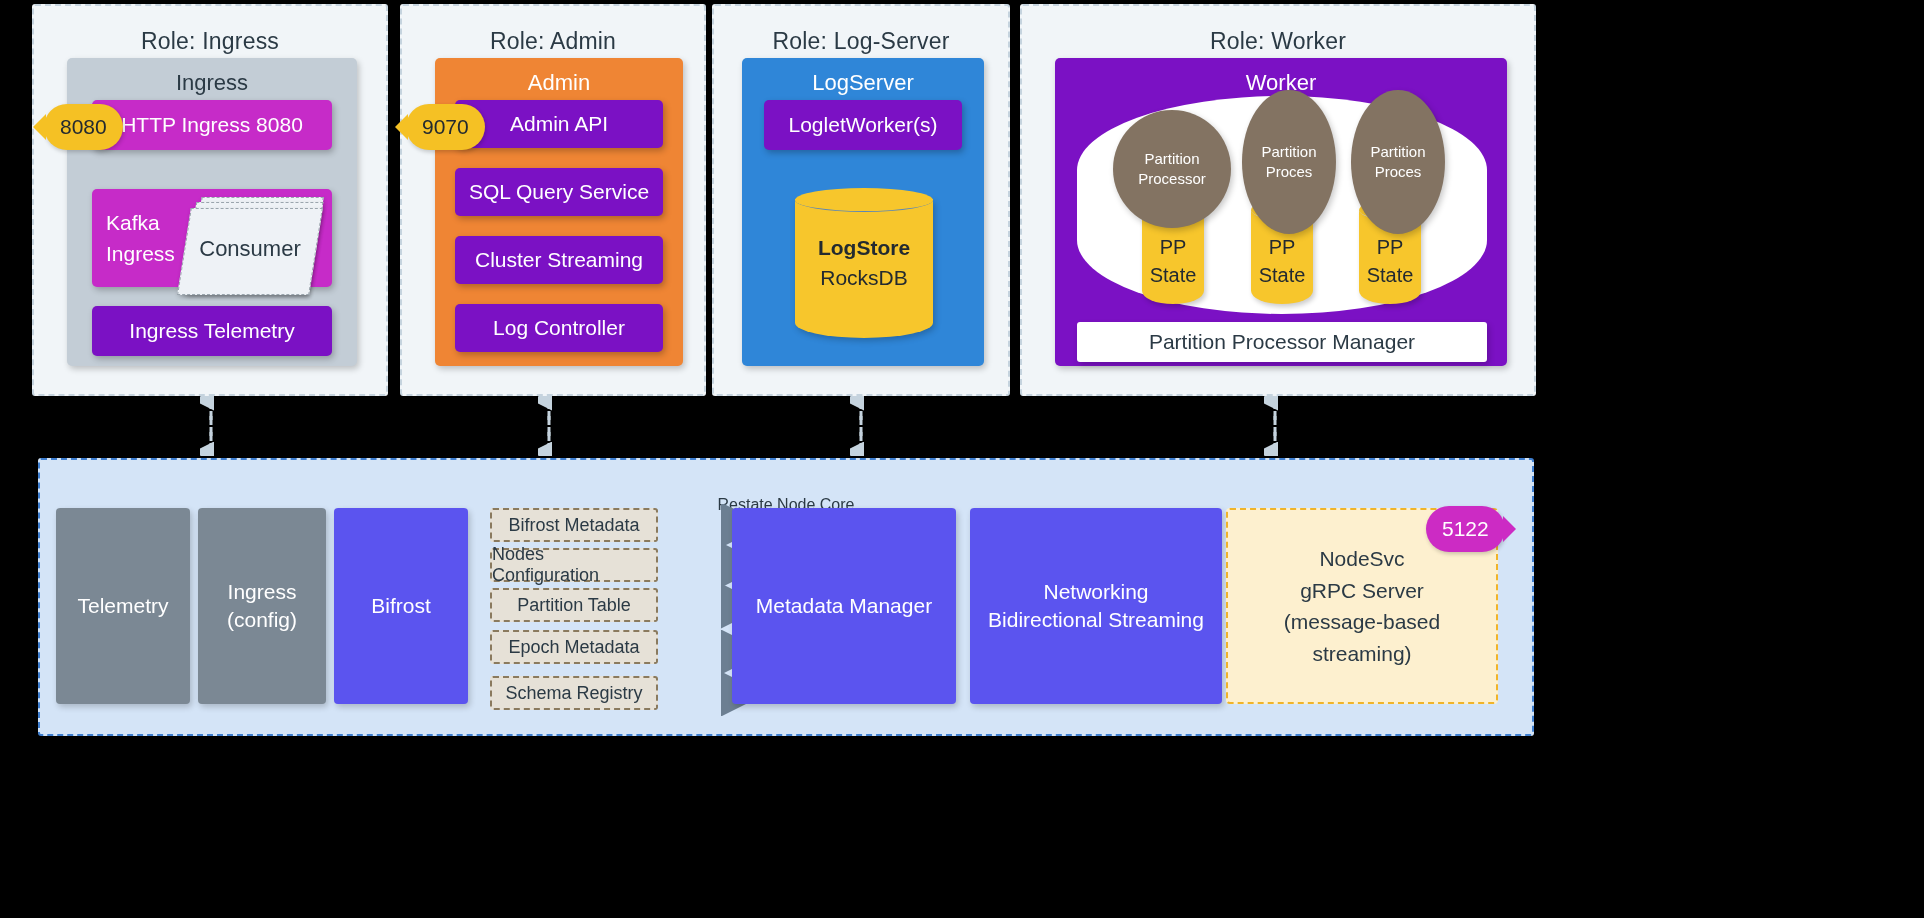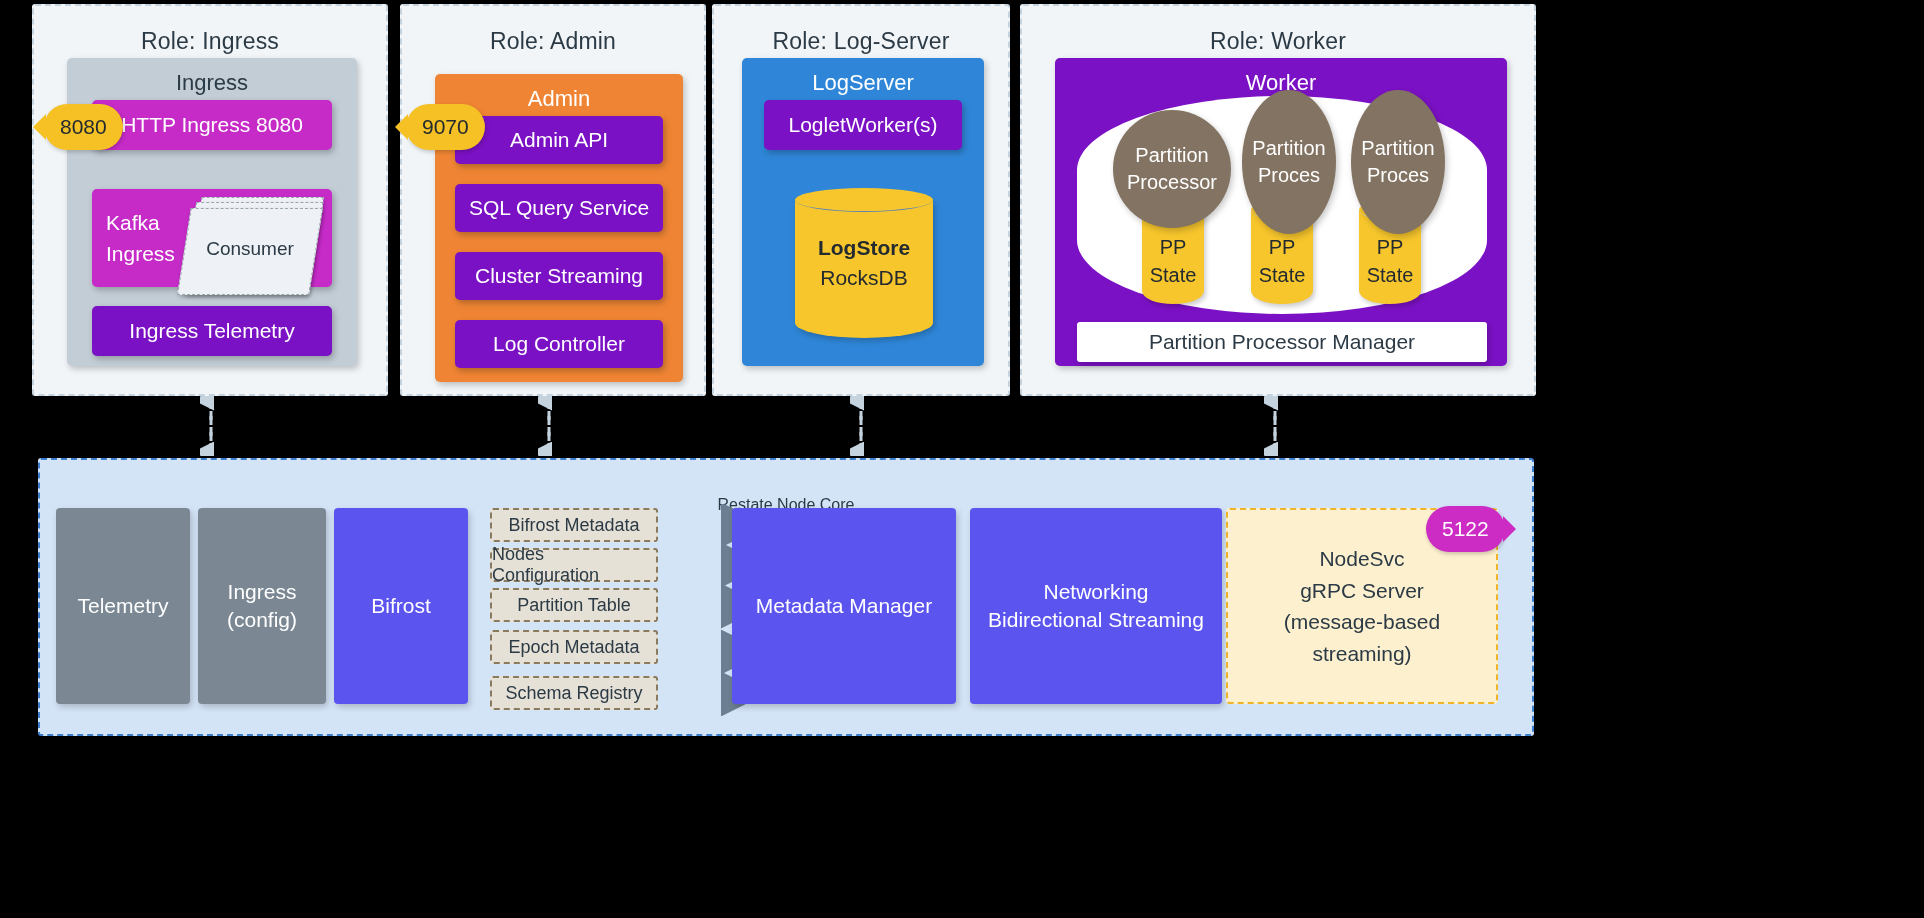--- a/index.html
+++ b/index.html
@@ -96,21 +96,21 @@
     border: 1px dashed #9aa5ad;
     transform: skewX(-9deg);
     box-shadow: 1px 2px 4px rgba(0,0,0,.18);
   }
   .note-stack .s1 { left: 10px; top: -6px; }
   .note-stack .s2 { left: 5px; top: -1px; }
   .note-stack .s3 { left: 0; top: 5px; }
   .note-stack .note-label {
     position: absolute; inset: 0;
     display: flex; align-items: center; justify-content: center;
-    font-size: 19px; color: #2b3a45; z-index: 4;
+    font-size: 22px; color: #2b3a45; z-index: 4;
   }
 
   
   .cyl { position: absolute; }
   .cyl .body {
     position: absolute; left: 0; right: 0; top: 11px; bottom: 0;
     background: #f7c62c;
     border-radius: 0 0 50% 50% / 0 0 11% 11%;
     box-shadow: 2px 3px 6px rgba(0,0,0,.22);
   }
@@ -132,21 +132,21 @@
   .worker-white {
     position: absolute;
     background: #fff;
     border-radius: 50%/34%;
   }
   .ellipse {
     position: absolute;
     background: #837362;
     border-radius: 50%;
     display: flex; align-items: center; justify-content: center;
-    color: #fff; font-size: 20px; text-align: center; line-height: 1.35;
+    color: #fff; font-size: 15px; text-align: center; line-height: 1.35;
     box-shadow: 2px 3px 6px rgba(0,0,0,.22);
     z-index: 3;
   }
   .pp-state {
     position: absolute; z-index: 2;
   }
   .pp-state .body {
     position: absolute; left: 0; right: 0; top: 10px; bottom: 0;
     background: #f7c62c;
     border-radius: 0 0 50% 50% / 0 0 14% 14%;
@@ -235,21 +235,21 @@
         <span>Ingress Telemetry</span>
       </div>
     </div>
     <div class="port-badge" style="left:10px; top:98px;">
       <span>8080</span>
     </div>
   </div>
 
   <div class="role-panel" style="left:400px; top:4px; width:306px; height:392px;">
     <div class="role-title">Role: Admin</div>
-    <div class="group-box" style="left:33px; top:68px; width:248px; height:308px; background:#ef8534;">
+    <div class="group-box" style="left:33px; top:52px; width:248px; height:308px; background:#ef8534;">
       <div class="group-title" style="color:#fff;">Admin</div>
       <div class="svc" style="left:20px; top:42px; width:208px; height:48px;">
         <span>Admin API</span>
       </div>
       <div class="svc" style="left:20px; top:110px; width:208px; height:48px;">
         <span>SQL Query Service</span>
       </div>
       <div class="svc" style="left:20px; top:178px; width:208px; height:48px;">
         <span>Cluster Streaming</span>
       </div>

